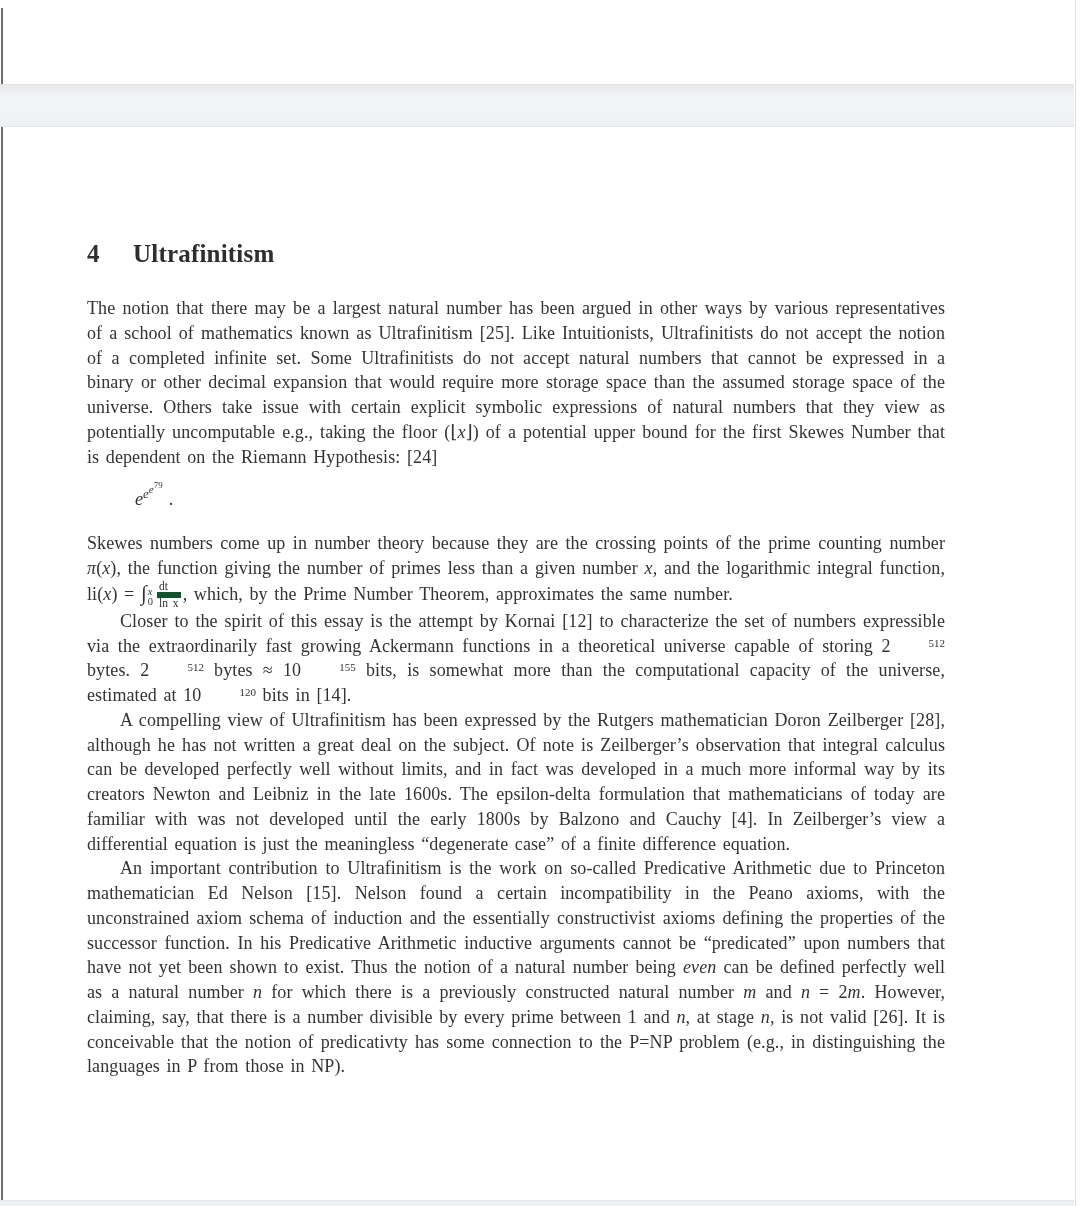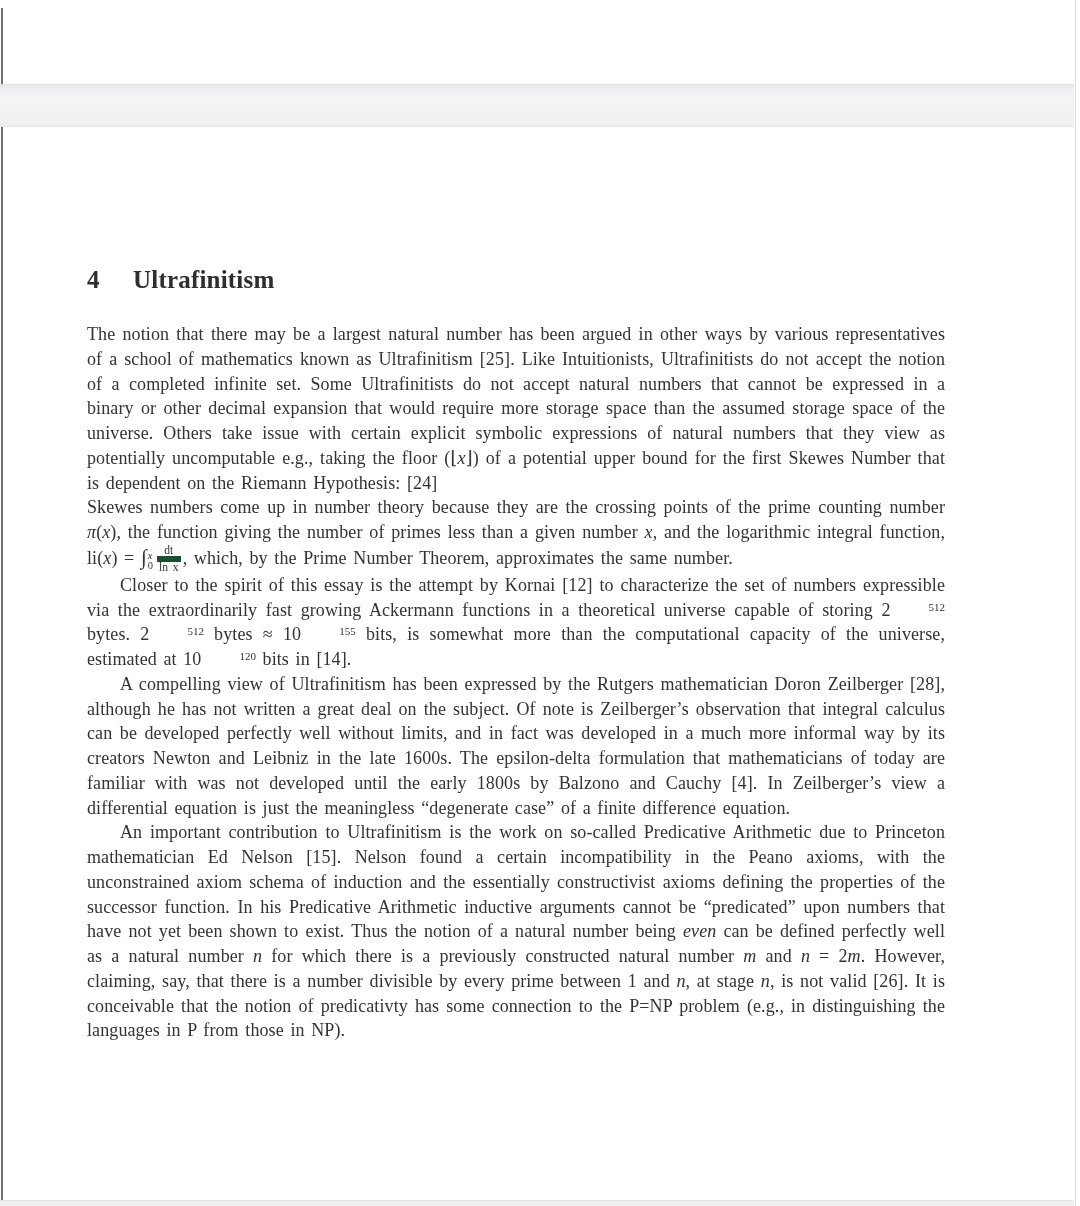--- a/index.html
+++ b/index.html
@@ -43,21 +43,21 @@
     position: absolute;
     left: 0; bottom: 0;
     width: 1074px; height: 5px;
     background: #eff0f2;
     border-top: 1px solid #e3e4e6;
     z-index: 2;
   }
   
   .content {
     position: absolute;
-    left: 87px; top: 266px;
+    left: 87px; top: 240px;
     width: 858px;
   }
   .section-heading {
     margin: 0 0 28px 0;
     font-size: 25px;
     font-weight: bold;
     color: #2e2e2e;
     letter-spacing: 0.2px;
   }
   .section-heading .num {
@@ -91,21 +91,21 @@
     font-size: 10.5px;
     line-height: 10px;
     margin: 0 2px 0 1px;
     letter-spacing: 0;
   }
   .lim .top { display: block; font-style: italic; }
   .lim .bot { display: block; }
   .frac {
     display: inline-block;
     vertical-align: -7px;
-    text-align: center;
+    text-align: left;
     font-size: 11.5px;
     line-height: 11px;
     margin: 0 2px;
     letter-spacing: 0;
   }
   .frac .num { display: block; padding: 0 2px; }
   .frac .den { display: block; border-top: 6px solid #14532d; padding: 0 2px; }
   .formula {
     margin: 16px 0 18px 48px;
     font-size: 18px;
@@ -124,18 +124,19 @@
 <div class="divider-bar"></div>
 <div class="right-gutter-line"></div>
 <div class="bottom-bar"></div>
 
 <div class="content">
   <h1 class="section-heading">
     <span class="num">4</span><span>Ultrafinitism</span>
   </h1>
   <div>
       <p class="para"><span>The notion that there may be a largest natural number has been argued in other ways by various representatives of a school of mathematics known as Ultrafinitism [25]. Like Intuitionists, Ultrafinitists do not accept the notion of a completed infinite set. Some Ultrafinitists do not accept natural numbers that cannot be expressed in a binary or other decimal expansion that would require more storage space than the assumed storage space of the universe. Others take issue with certain explicit symbolic expressions of natural numbers that they view as potentially uncomputable e.g., taking the floor (⌊</span><span class="it">x</span><span>⌋) of a potential upper bound for the first Skewes Number that is dependent on the Riemann Hypothesis: [24]</span></p>
+      <div class="formula"><span class="it">e</span><sup class="s1"><span class="it">e</span><sup class="s2"><span class="it">e</span><sup class="s3"><span>79</span></sup></sup></sup><span class="tail">.</span></div>
       <p class="para"><span>Skewes numbers come up in number theory because they are the crossing points of the prime counting number </span><span class="it">π</span><span>(</span><span class="it">x</span><span>), the function giving the number of primes less than a given number </span><span class="it">x</span><span>, and the logarithmic integral function, li(</span><span class="it">x</span><span>) = </span><span class="big-op">∫</span><span class="lim"><span class="top">x</span><span class="bot">0</span></span><span class="frac"><span class="num">dt</span><span class="den">ln x</span></span><span>, which, by the Prime Number Theorem, approximates the same number.</span></p>
       <p class="para indent"><span>Closer to the spirit of this essay is the attempt by Kornai [12] to characterize the set of numbers expressible via the extraordinarily fast growing Ackermann functions in a theoretical universe capable of storing 2</span><sup class="sup">512</sup><span> bytes. 2</span><sup class="sup">512</sup><span> bytes ≈ 10</span><sup class="sup">155</sup><span> bits, is somewhat more than the computational capacity of the universe, estimated at 10</span><sup class="sup">120</sup><span> bits in [14].</span></p>
       <p class="para indent"><span>A compelling view of Ultrafinitism has been expressed by the Rutgers mathematician Doron Zeilberger [28], although he has not written a great deal on the subject. Of note is Zeilberger’s observation that integral calculus can be developed perfectly well without limits, and in fact was developed in a much more informal way by its creators Newton and Leibniz in the late 1600s. The epsilon-delta formulation that mathematicians of today are familiar with was not developed until the early 1800s by Balzono and Cauchy [4]. In Zeilberger’s view a differential equation is just the meaningless “degenerate case” of a finite difference equation.</span></p>
       <p class="para indent"><span>An important contribution to Ultrafinitism is the work on so-called Predicative Arithmetic due to Princeton mathematician Ed Nelson [15]. Nelson found a certain incompatibility in the Peano axioms, with the unconstrained axiom schema of induction and the essentially constructivist axioms defining the properties of the successor function. In his Predicative Arithmetic inductive arguments cannot be “predicated” upon numbers that have not yet been shown to exist. Thus the notion of a natural number being </span><span class="it">even</span><span> can be defined perfectly well as a natural number </span><span class="it">n</span><span> for which there is a previously constructed natural number </span><span class="it">m</span><span> and </span><span class="it">n</span><span> = 2</span><span class="it">m</span><span>. However, claiming, say, that there is a number divisible by every prime between 1 and </span><span class="it">n</span><span>, at stage </span><span class="it">n</span><span>, is not valid [26]. It is conceivable that the notion of predicativty has some connection to the P=NP problem (e.g., in distinguishing the languages in P from those in NP).</span></p>
     </div>
 </div>
 
 </body></html>

